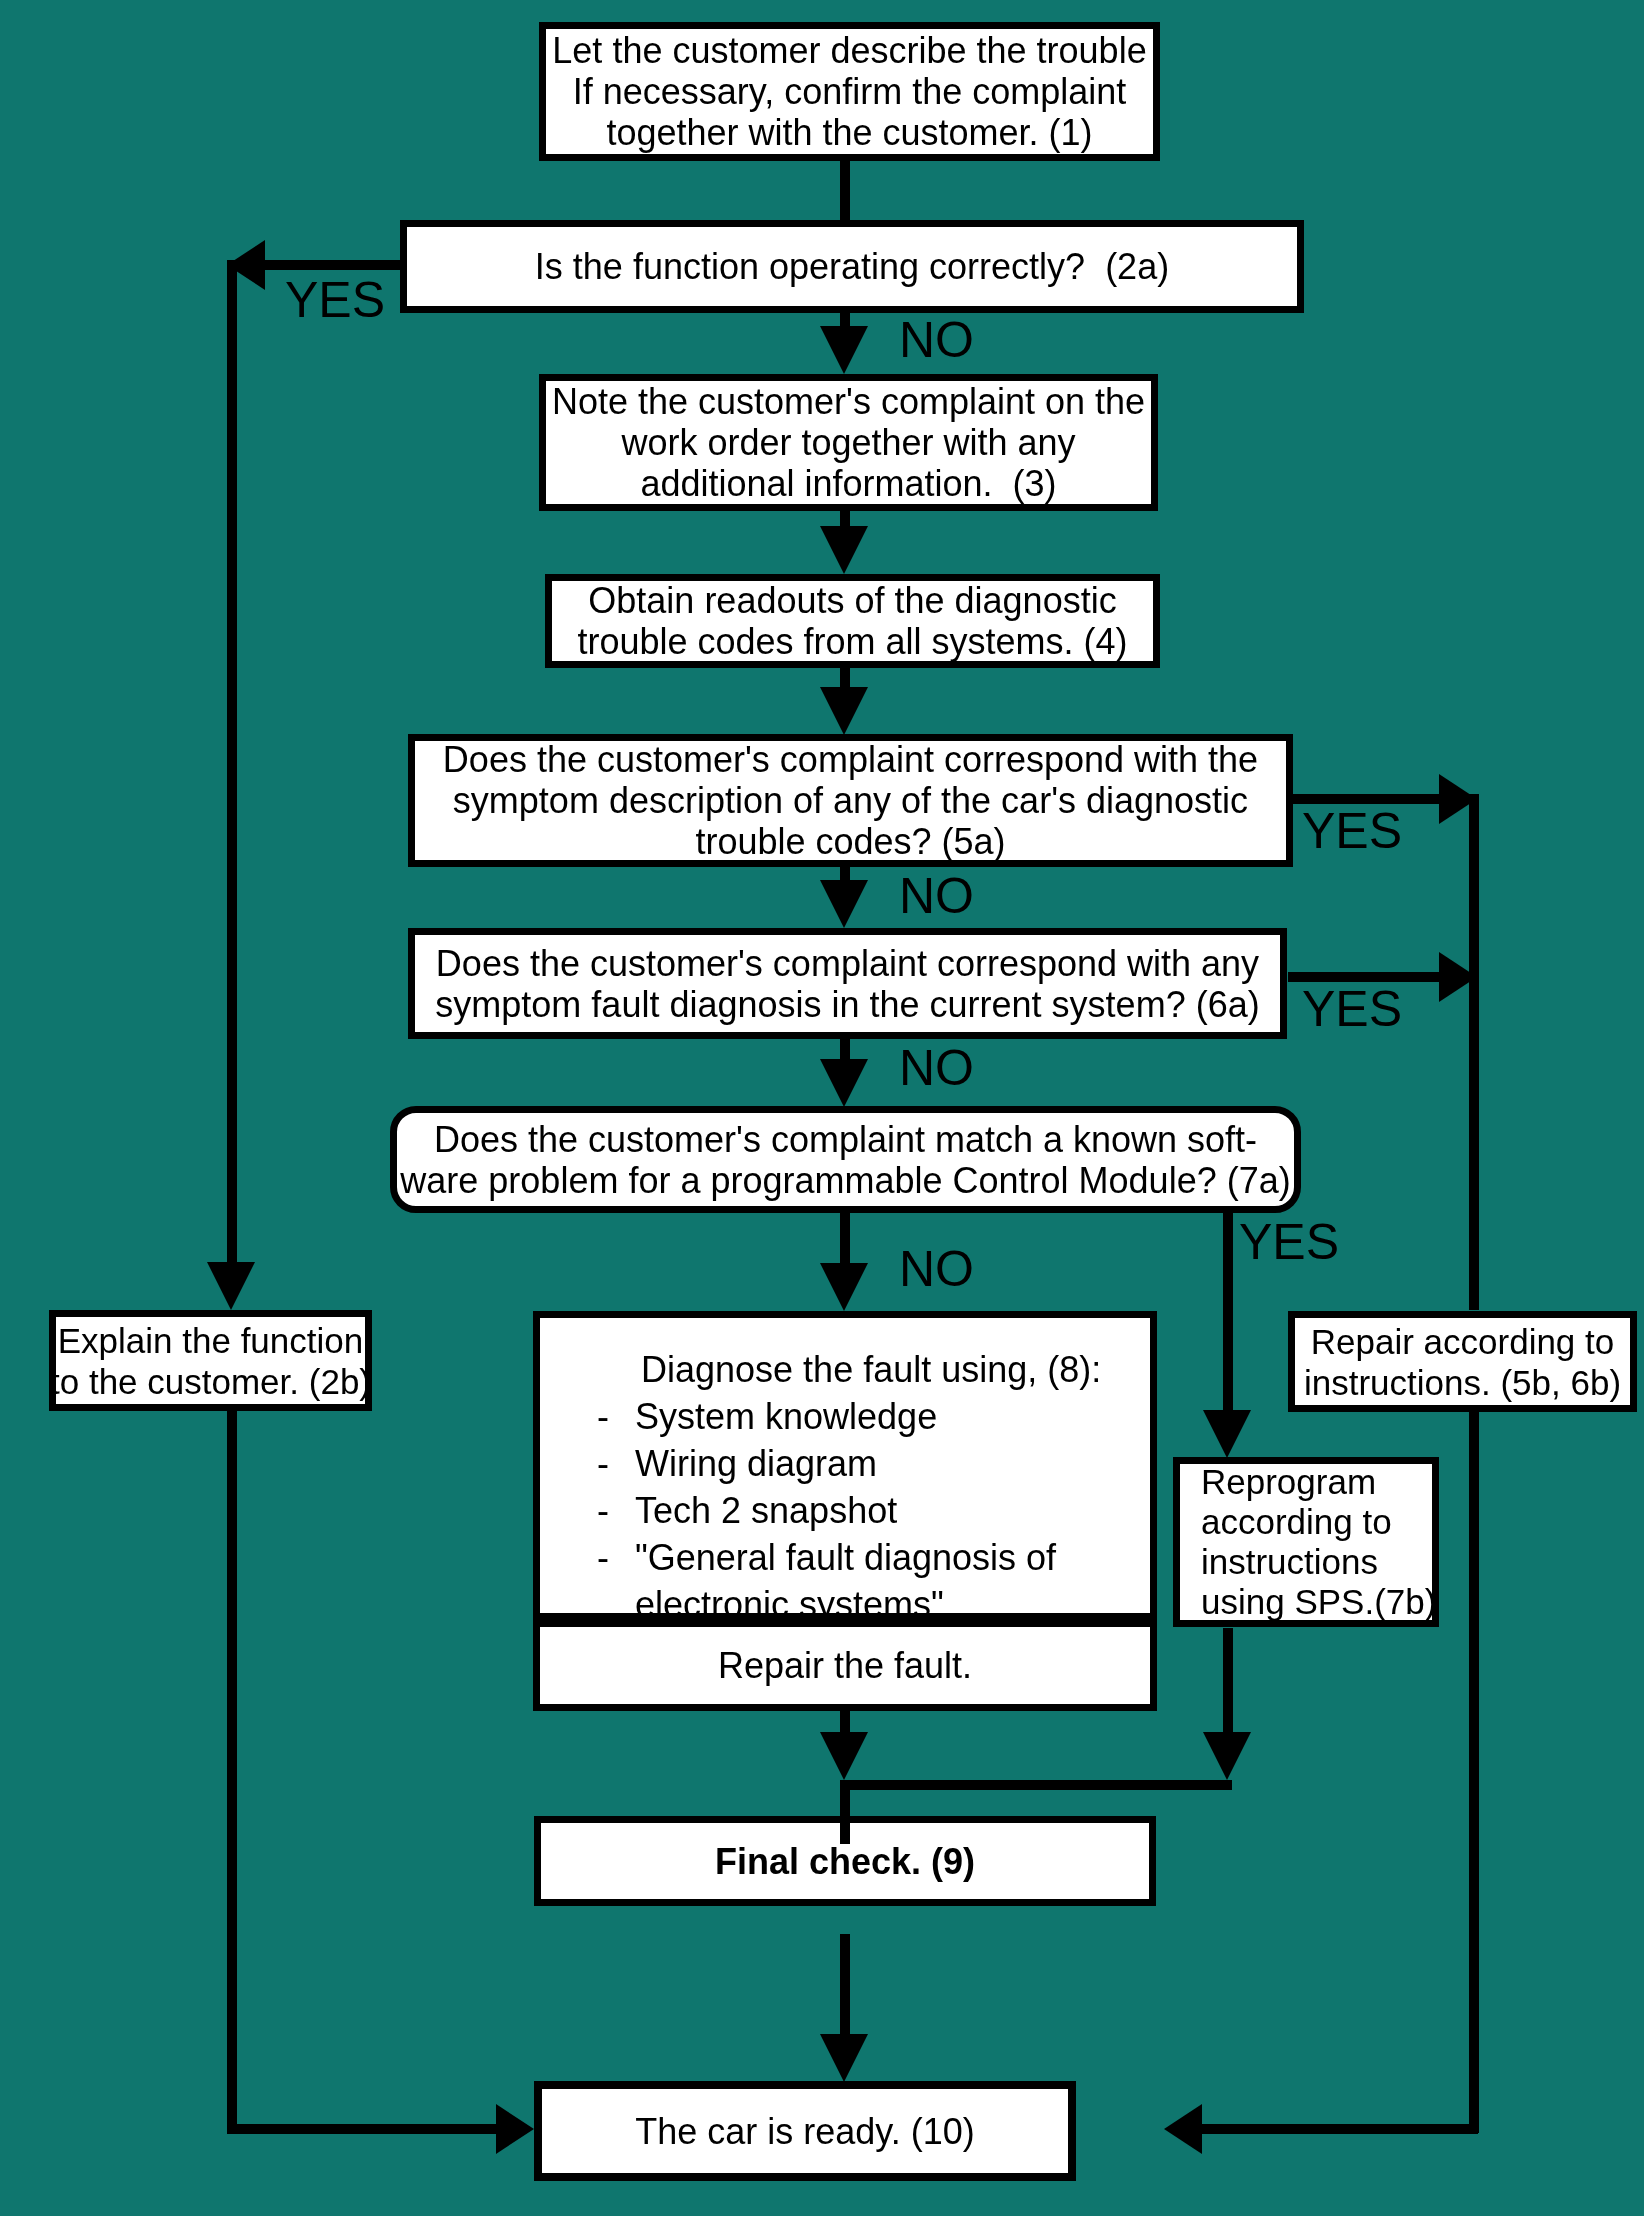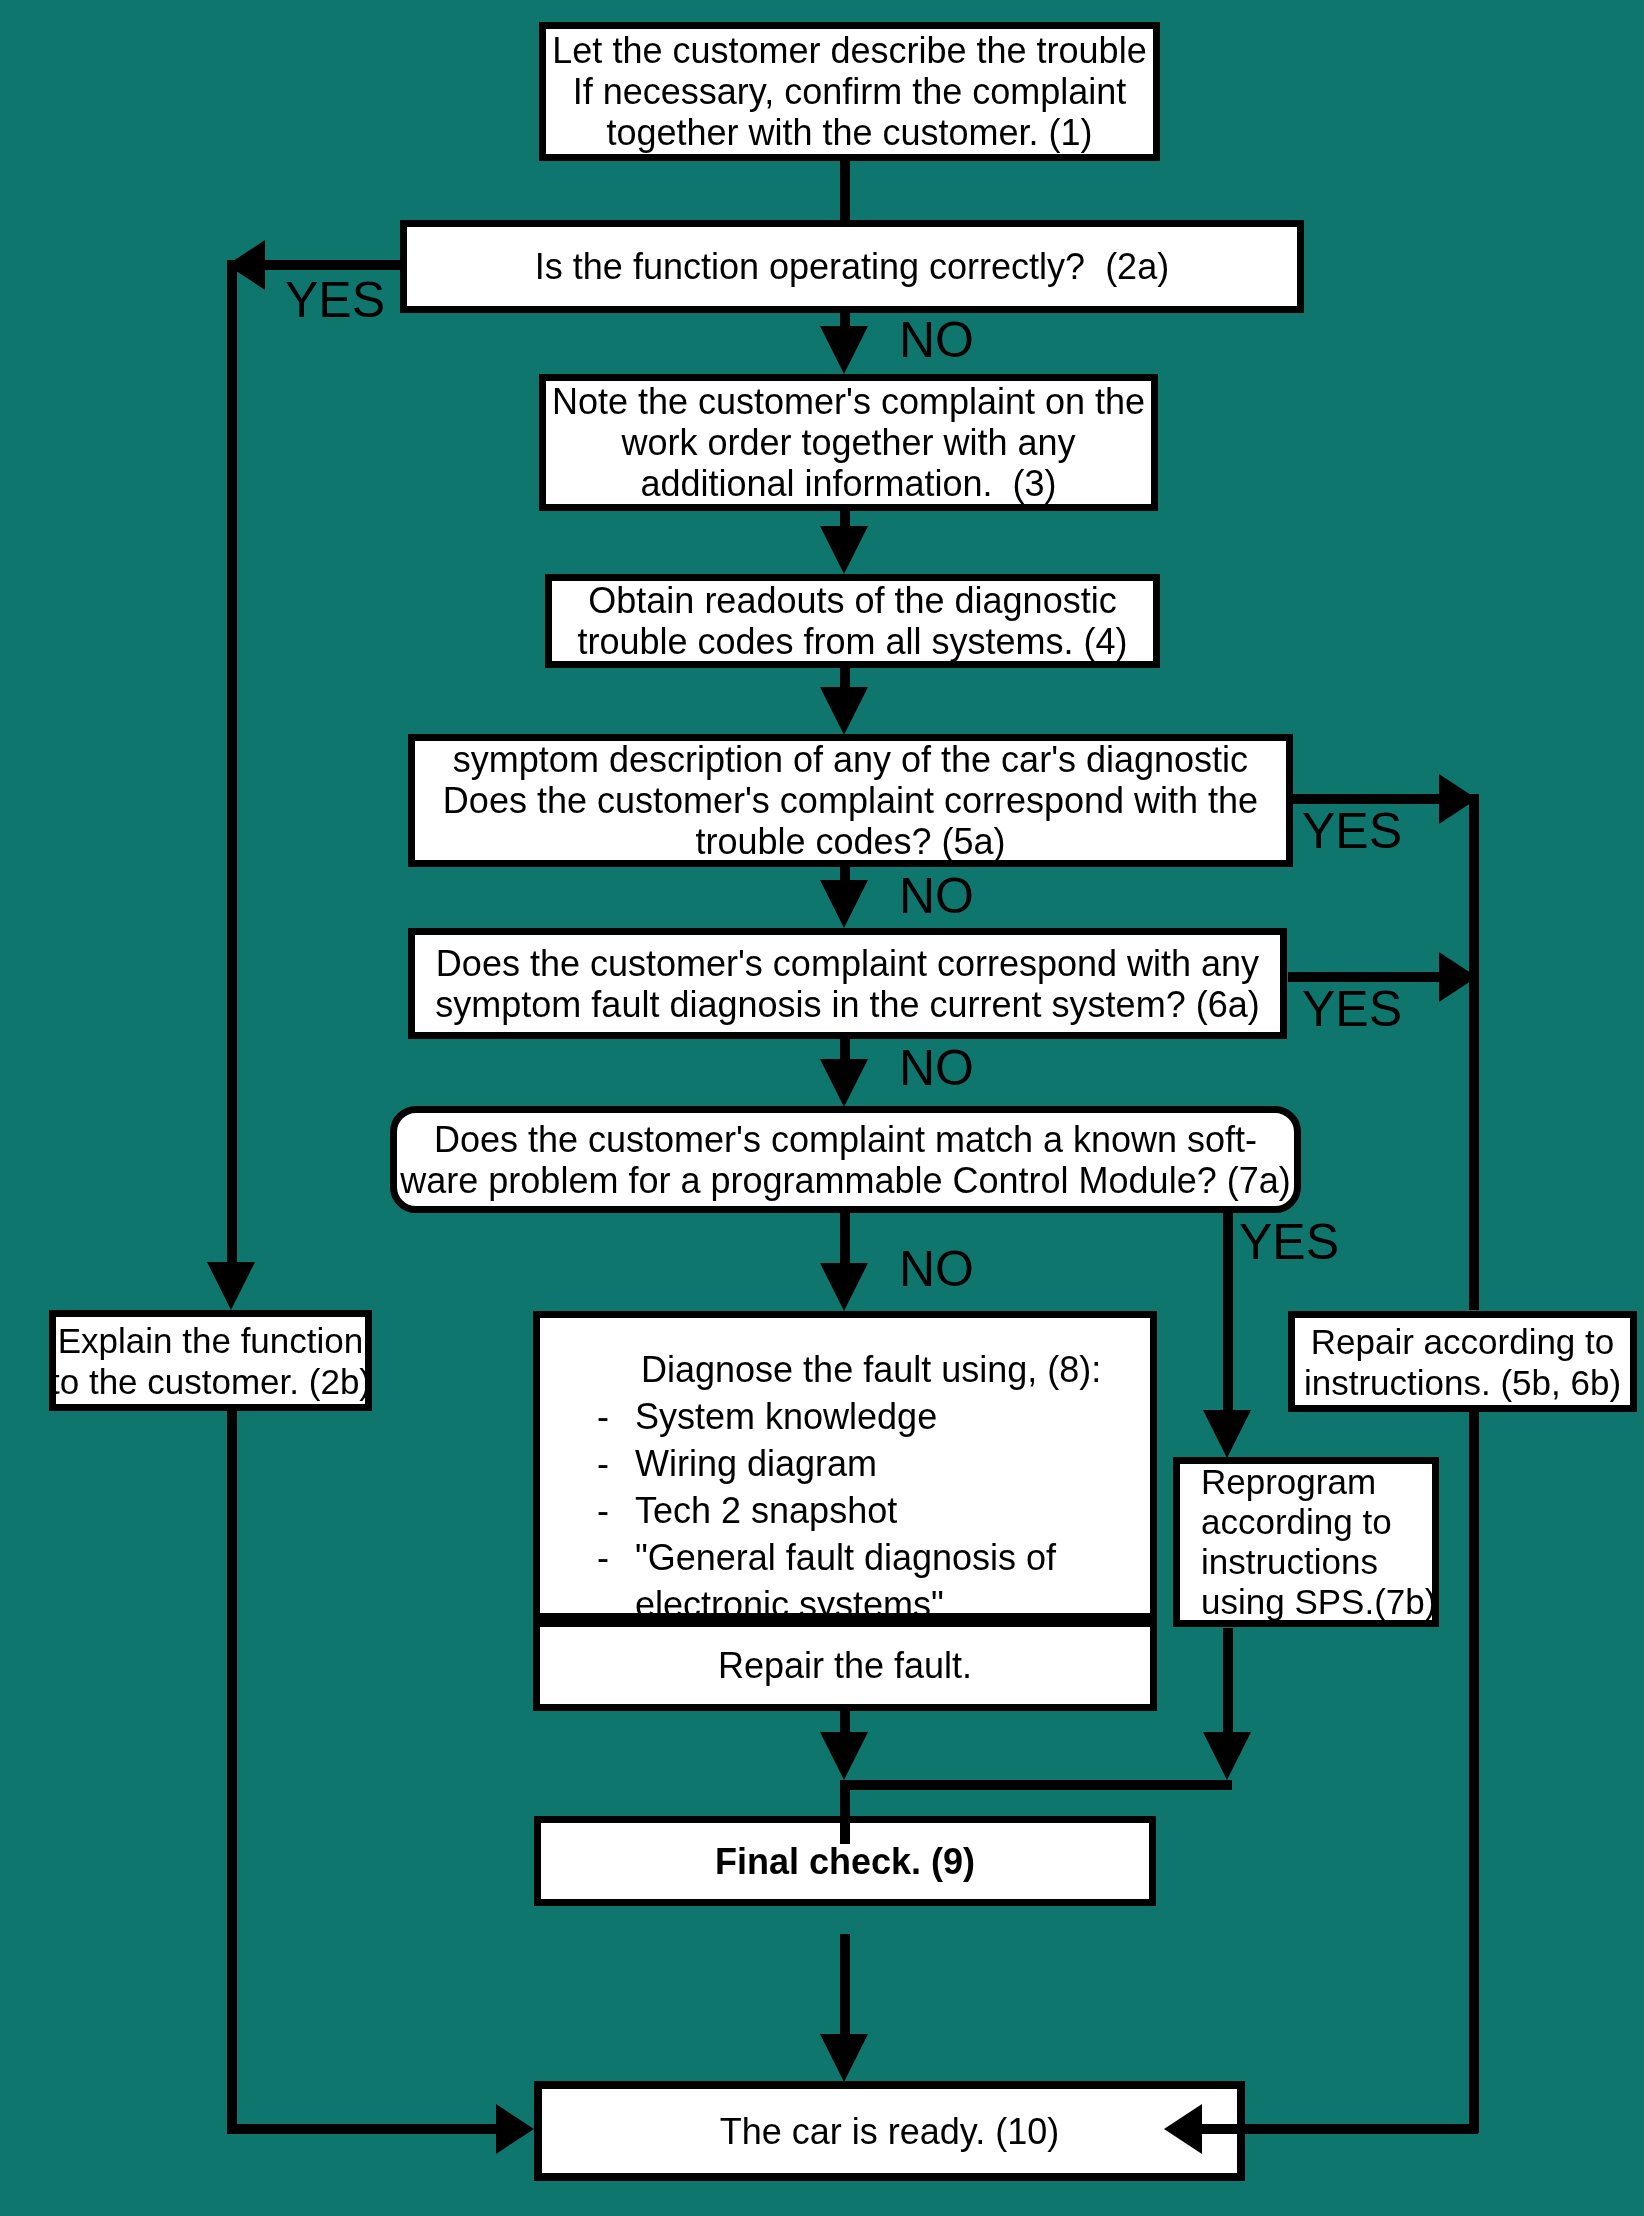--- a/index.html
+++ b/index.html
@@ -71,22 +71,22 @@
     <div class="bline">work order together with any</div>
     <div class="bline">additional information.  (3)</div>
   </div>
 
   <div class="box" style="left:545px;top:574px;width:615px;height:94px;">
     <div class="bline">Obtain readouts of the diagnostic</div>
     <div class="bline">trouble codes from all systems. (4)</div>
   </div>
 
   <div class="box" style="left:408px;top:734px;width:885px;height:133px;">
+    <div class="bline">Does the customer's complaint correspond with the</div>
     <div class="bline">symptom description of any of the car's diagnostic</div>
-    <div class="bline">Does the customer's complaint correspond with the</div>
     <div class="bline">trouble codes? (5a)</div>
   </div>
 
   <div class="box" style="left:408px;top:928px;width:879px;height:111px;">
     <div class="bline">Does the customer's complaint correspond with any</div>
     <div class="bline">symptom fault diagnosis in the current system? (6a)</div>
   </div>
 
   <div class="box" style="left:390px;top:1106px;width:911px;height:107px;border-radius:26px;">
     <div class="bline">Does the customer's complaint match a known soft-</div>
@@ -131,21 +131,21 @@
     <div class="bline">Reprogram</div>
     <div class="bline">according to</div>
     <div class="bline">instructions</div>
     <div class="bline">using SPS.(7b)</div>
   </div>
 
   <div class="box" style="left:534px;top:1816px;width:622px;height:90px;font-weight:bold;">
     <div class="bline">Final check. (9)</div>
   </div>
 
-  <div class="box" style="left:534px;top:2081px;width:711px;height:100px;border-width:8.7px;">
+  <div class="box" style="left:534px;top:2081px;width:542px;height:100px;border-width:8.7px;">
     <div class="bline">The car is ready. (10)</div>
   </div>
 
   <div class="line" style="left:840px;top:161px;width:9.6px;height:59px;"></div>
 
   <div class="line" style="left:261px;top:260px;width:143px;height:9.6px;"></div>
   <div class="ah-left" style="left:227px;top:240px;"></div>
   <div class="line" style="left:227px;top:260px;width:9.6px;height:1004px;"></div>
   <div class="ah-down" style="left:207px;top:1262px;"></div>
   <div class="line" style="left:227px;top:1410px;width:9.6px;height:723px;"></div>

